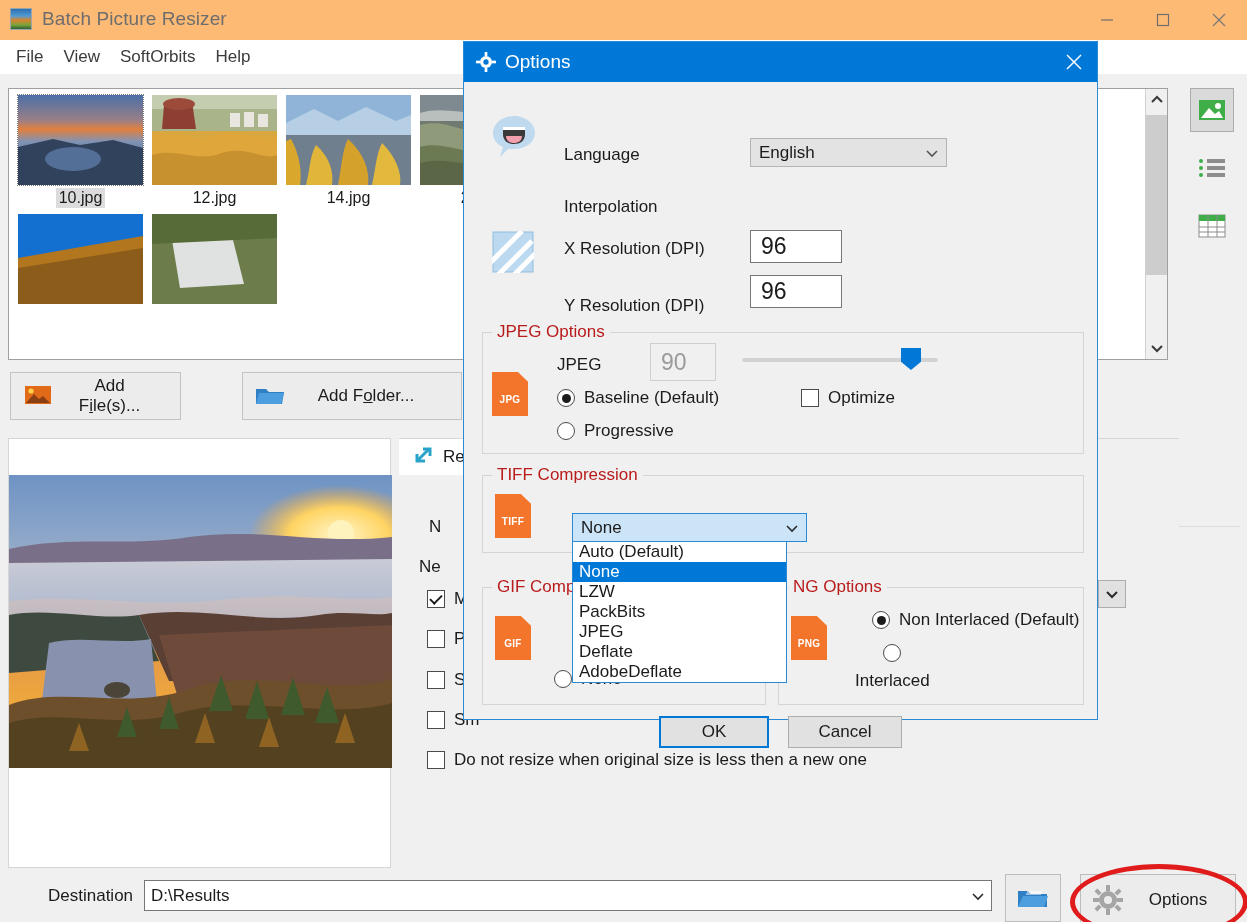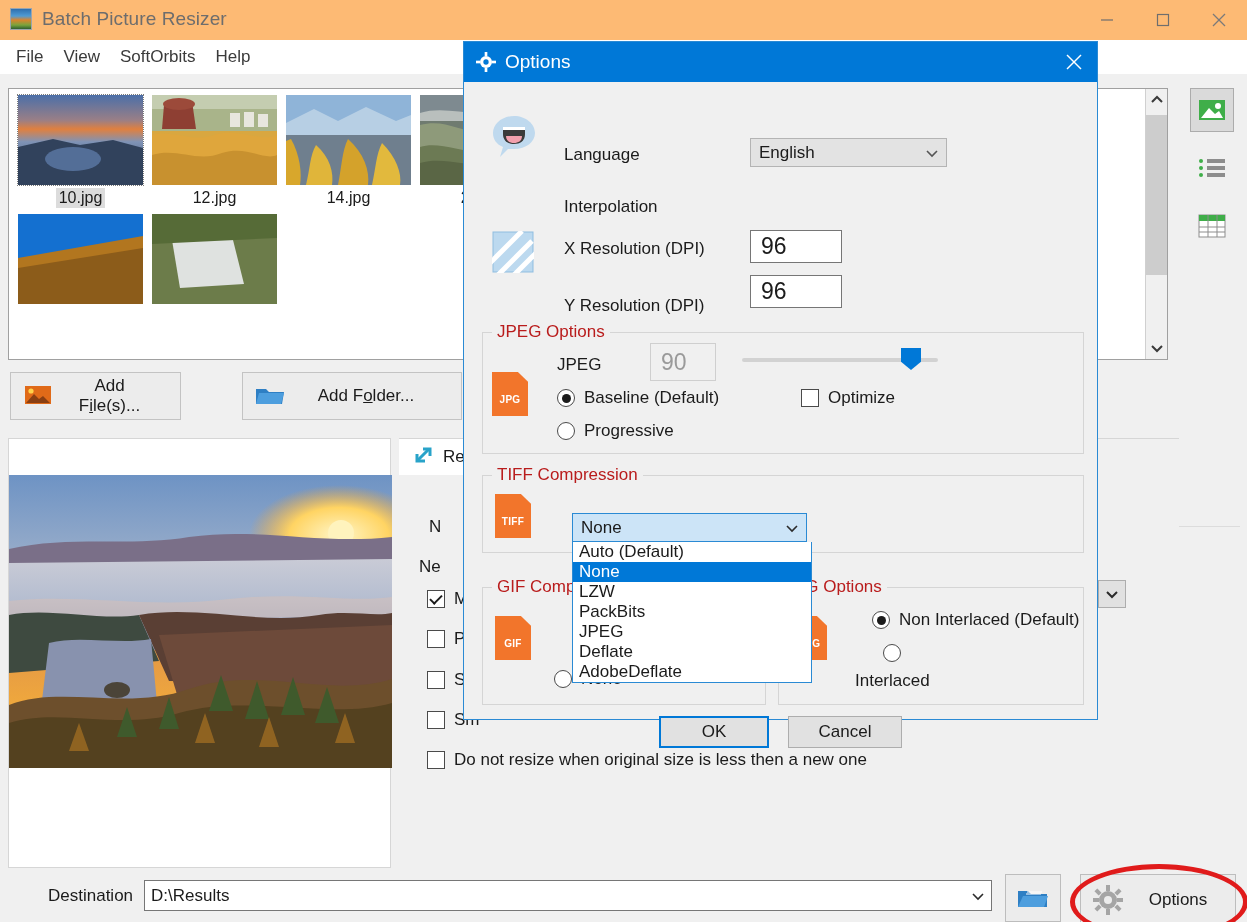--- a/index.html
+++ b/index.html
@@ -236,21 +236,21 @@
     letter-spacing: .3px;
   }
 
   
   .dropopen {
     position: absolute; left: 89px; top: 37px; width: 235px; height: 29px;
     background: #cce4f7; border: 1px solid #2a8ad4;
     display: flex; align-items: center; font-size: 17px; color: #1b1b1b;
   }
   .droplist {
-    position: absolute; left: 89px; top: 66px; width: 240px;
+    position: absolute; left: 89px; top: 66px; width: 215px;
     background: #ffffff; border: 1px solid #2a8ad4; border-top: none;
     z-index: 40;
   }
   .dropitem { height: 20px; font-size: 17px; color: #1b1b1b; padding-left: 6px; line-height: 20px; }
   .dropitem.sel { background: #0078d7; color: #ffffff; }
 
   .dlgbtn {
     position: absolute; height: 32px; background: #e1e1e1; border: 1px solid #adadad;
     display: flex; align-items: center; justify-content: center;
     font-size: 17px; color: #1b1b1b;

